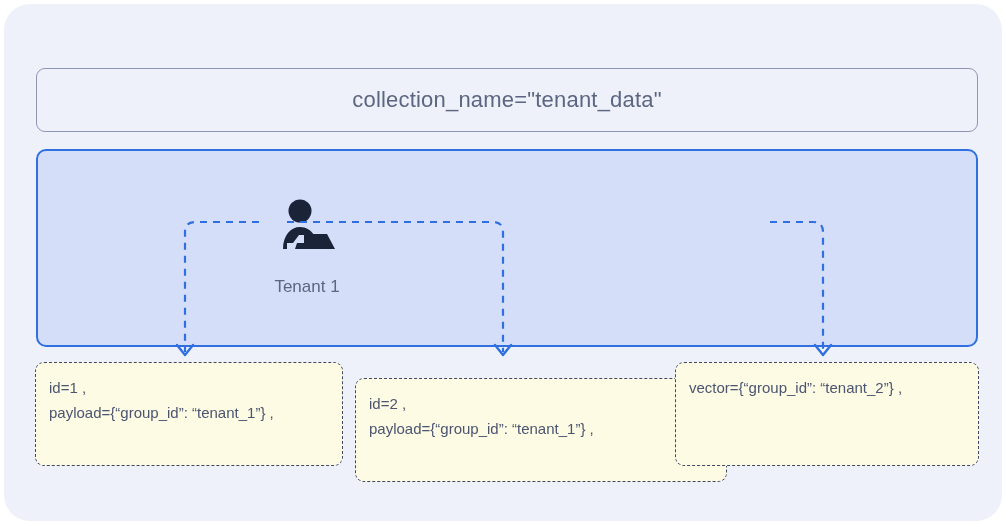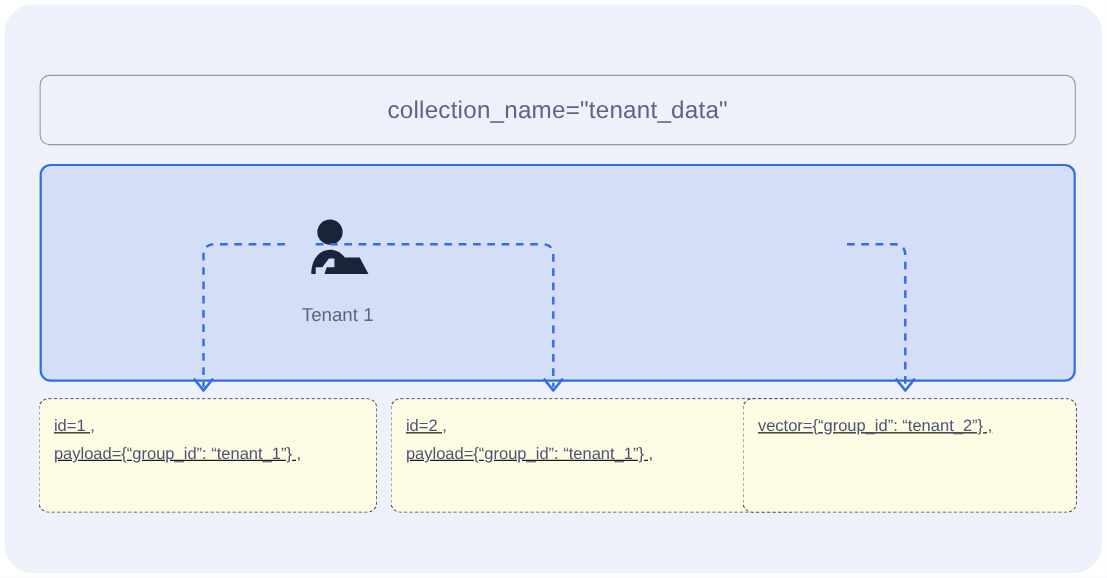--- a/index.html
+++ b/index.html
@@ -103,24 +103,23 @@
   
   .record {
     position: absolute;
     top: 358px;
     height: 104px;
     box-sizing: border-box;
     border: 1.5px dashed #3d4766;
     border-radius: 9px;
     background: #fdfbe4;
     padding: 12px 12px 0 13px;
-    text-decoration: underline;
   }
   .record-1 { left: 31px;  width: 308px; }
-  .record-2 { left: 351px; width: 372px; }
+  .record-2 { left: 351px; width: 372px; margin-top: 16px; }
   .record-3 { left: 671px; width: 304px; }
 
   .record-line {
     font-size: 15px;
     color: #4b5570;
     line-height: 25px;
     white-space: nowrap;
   }
 </style>
 </head>

